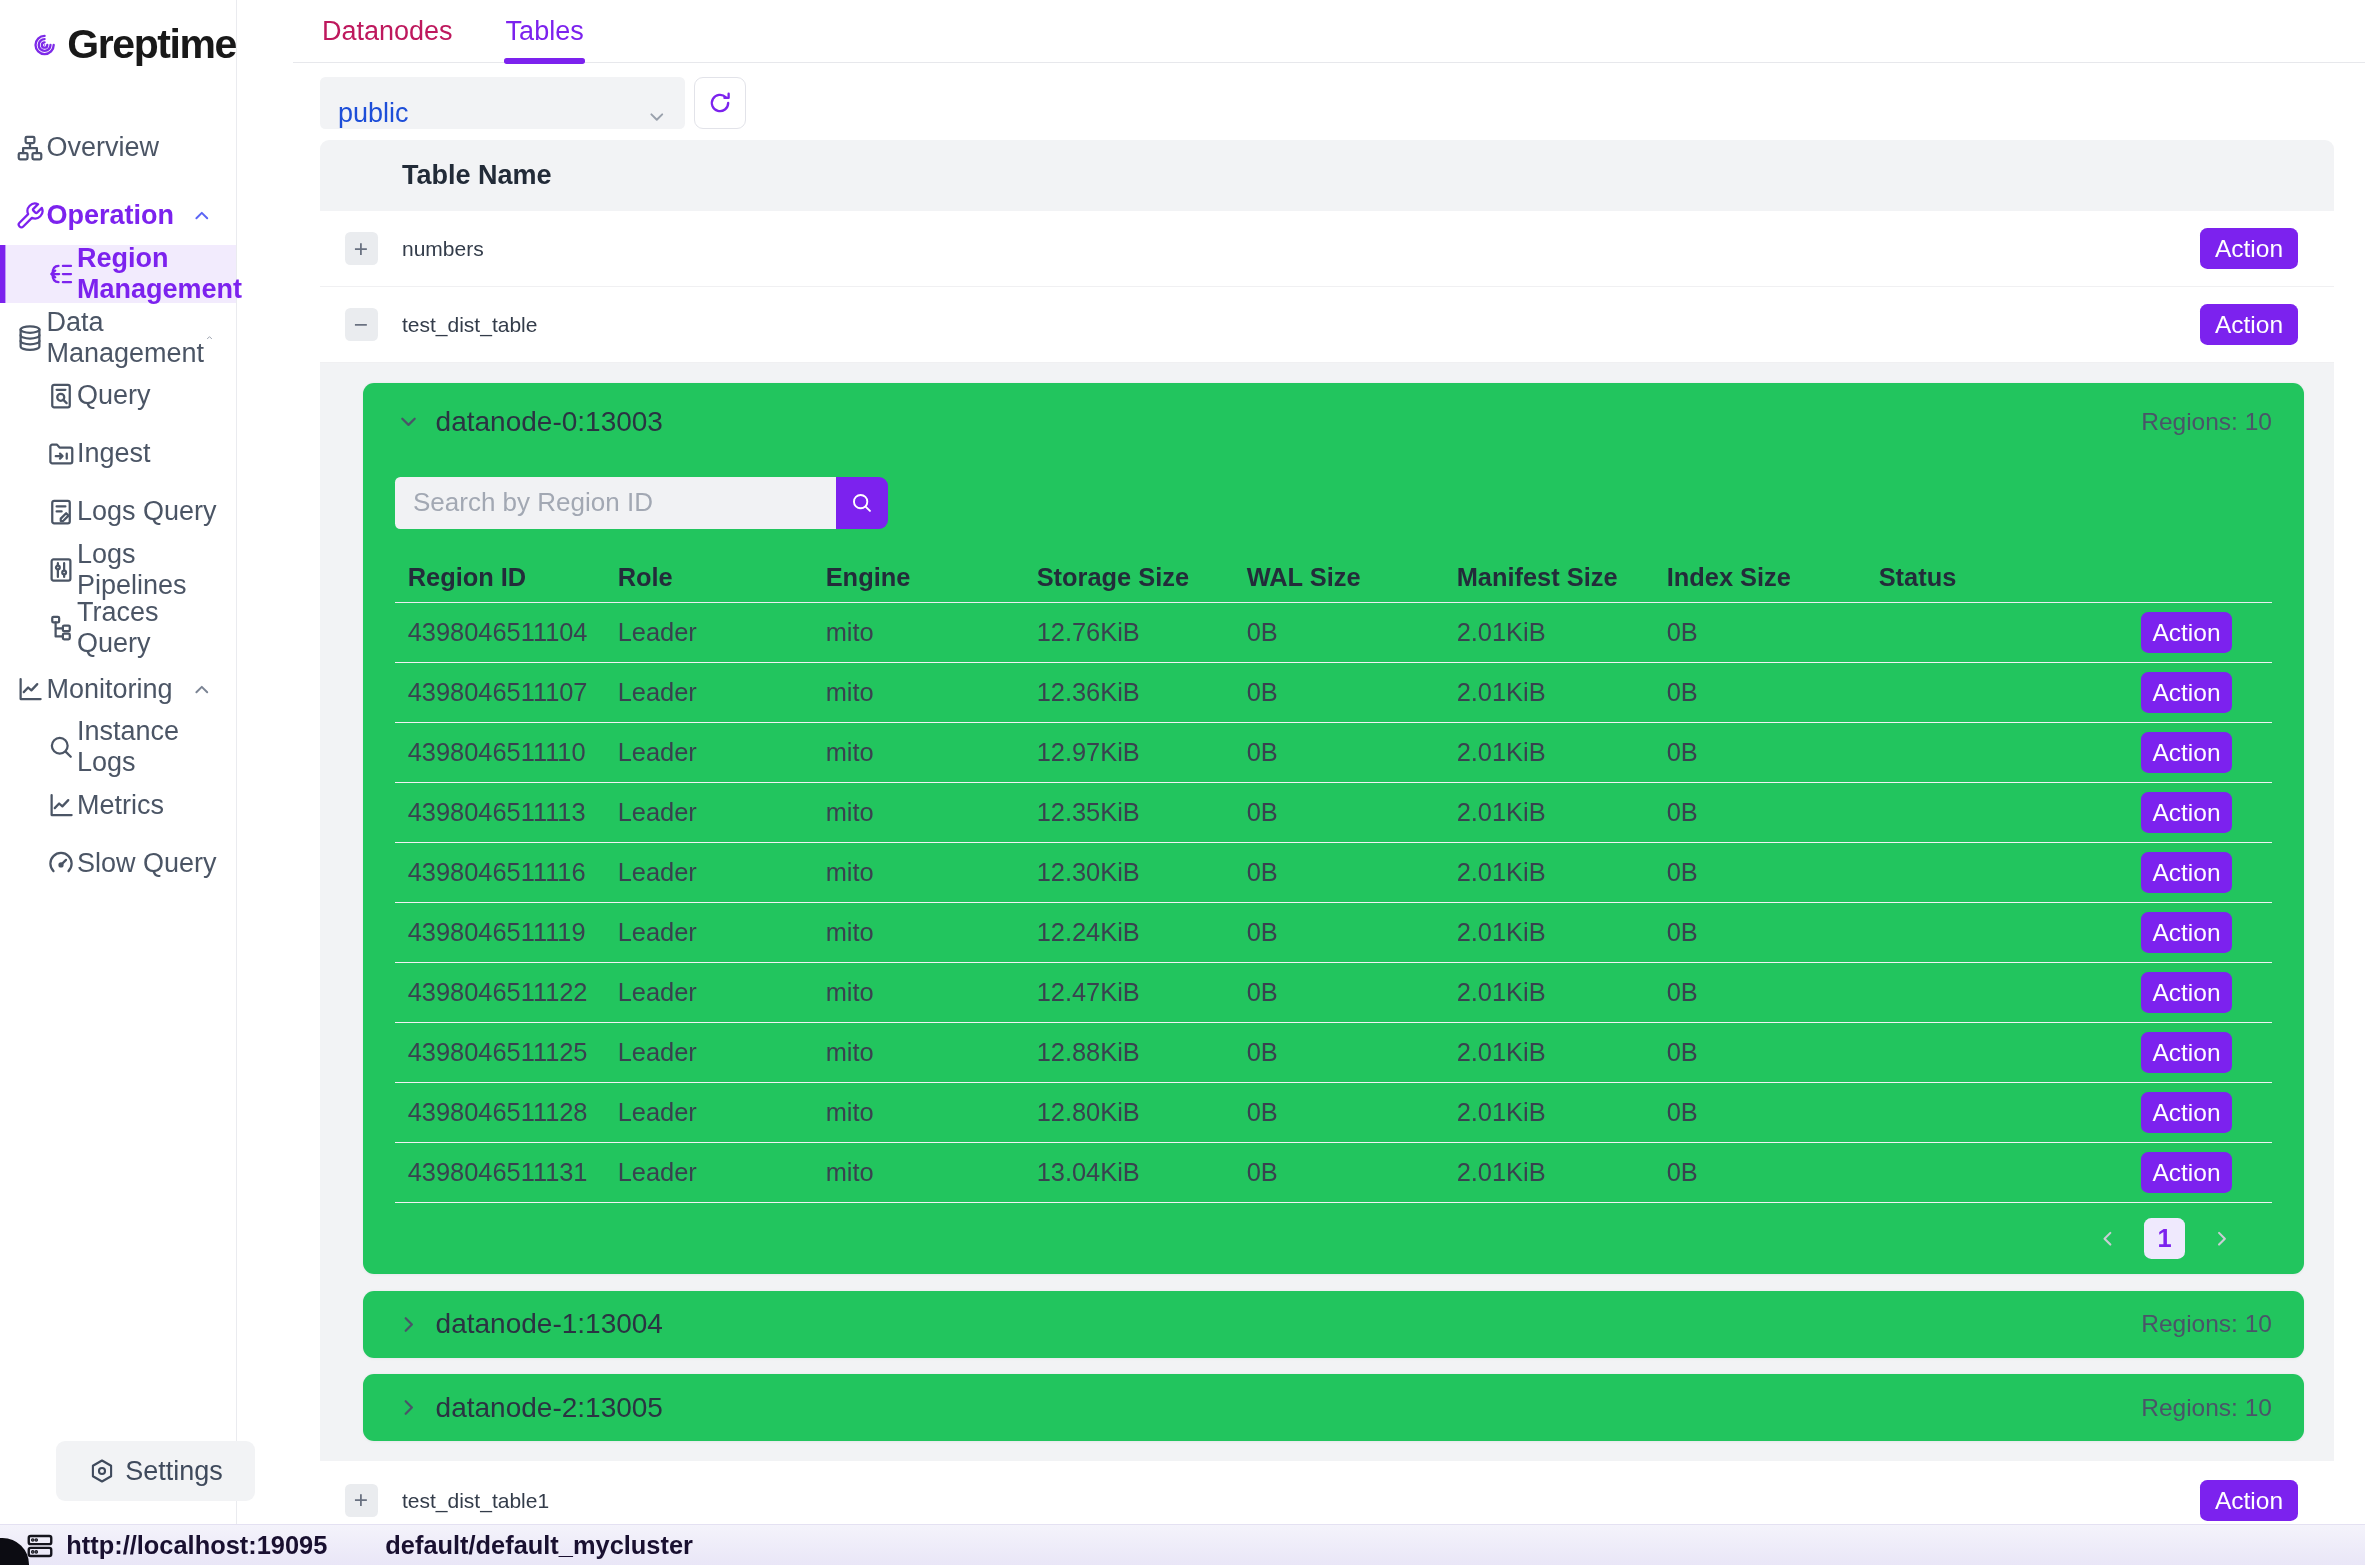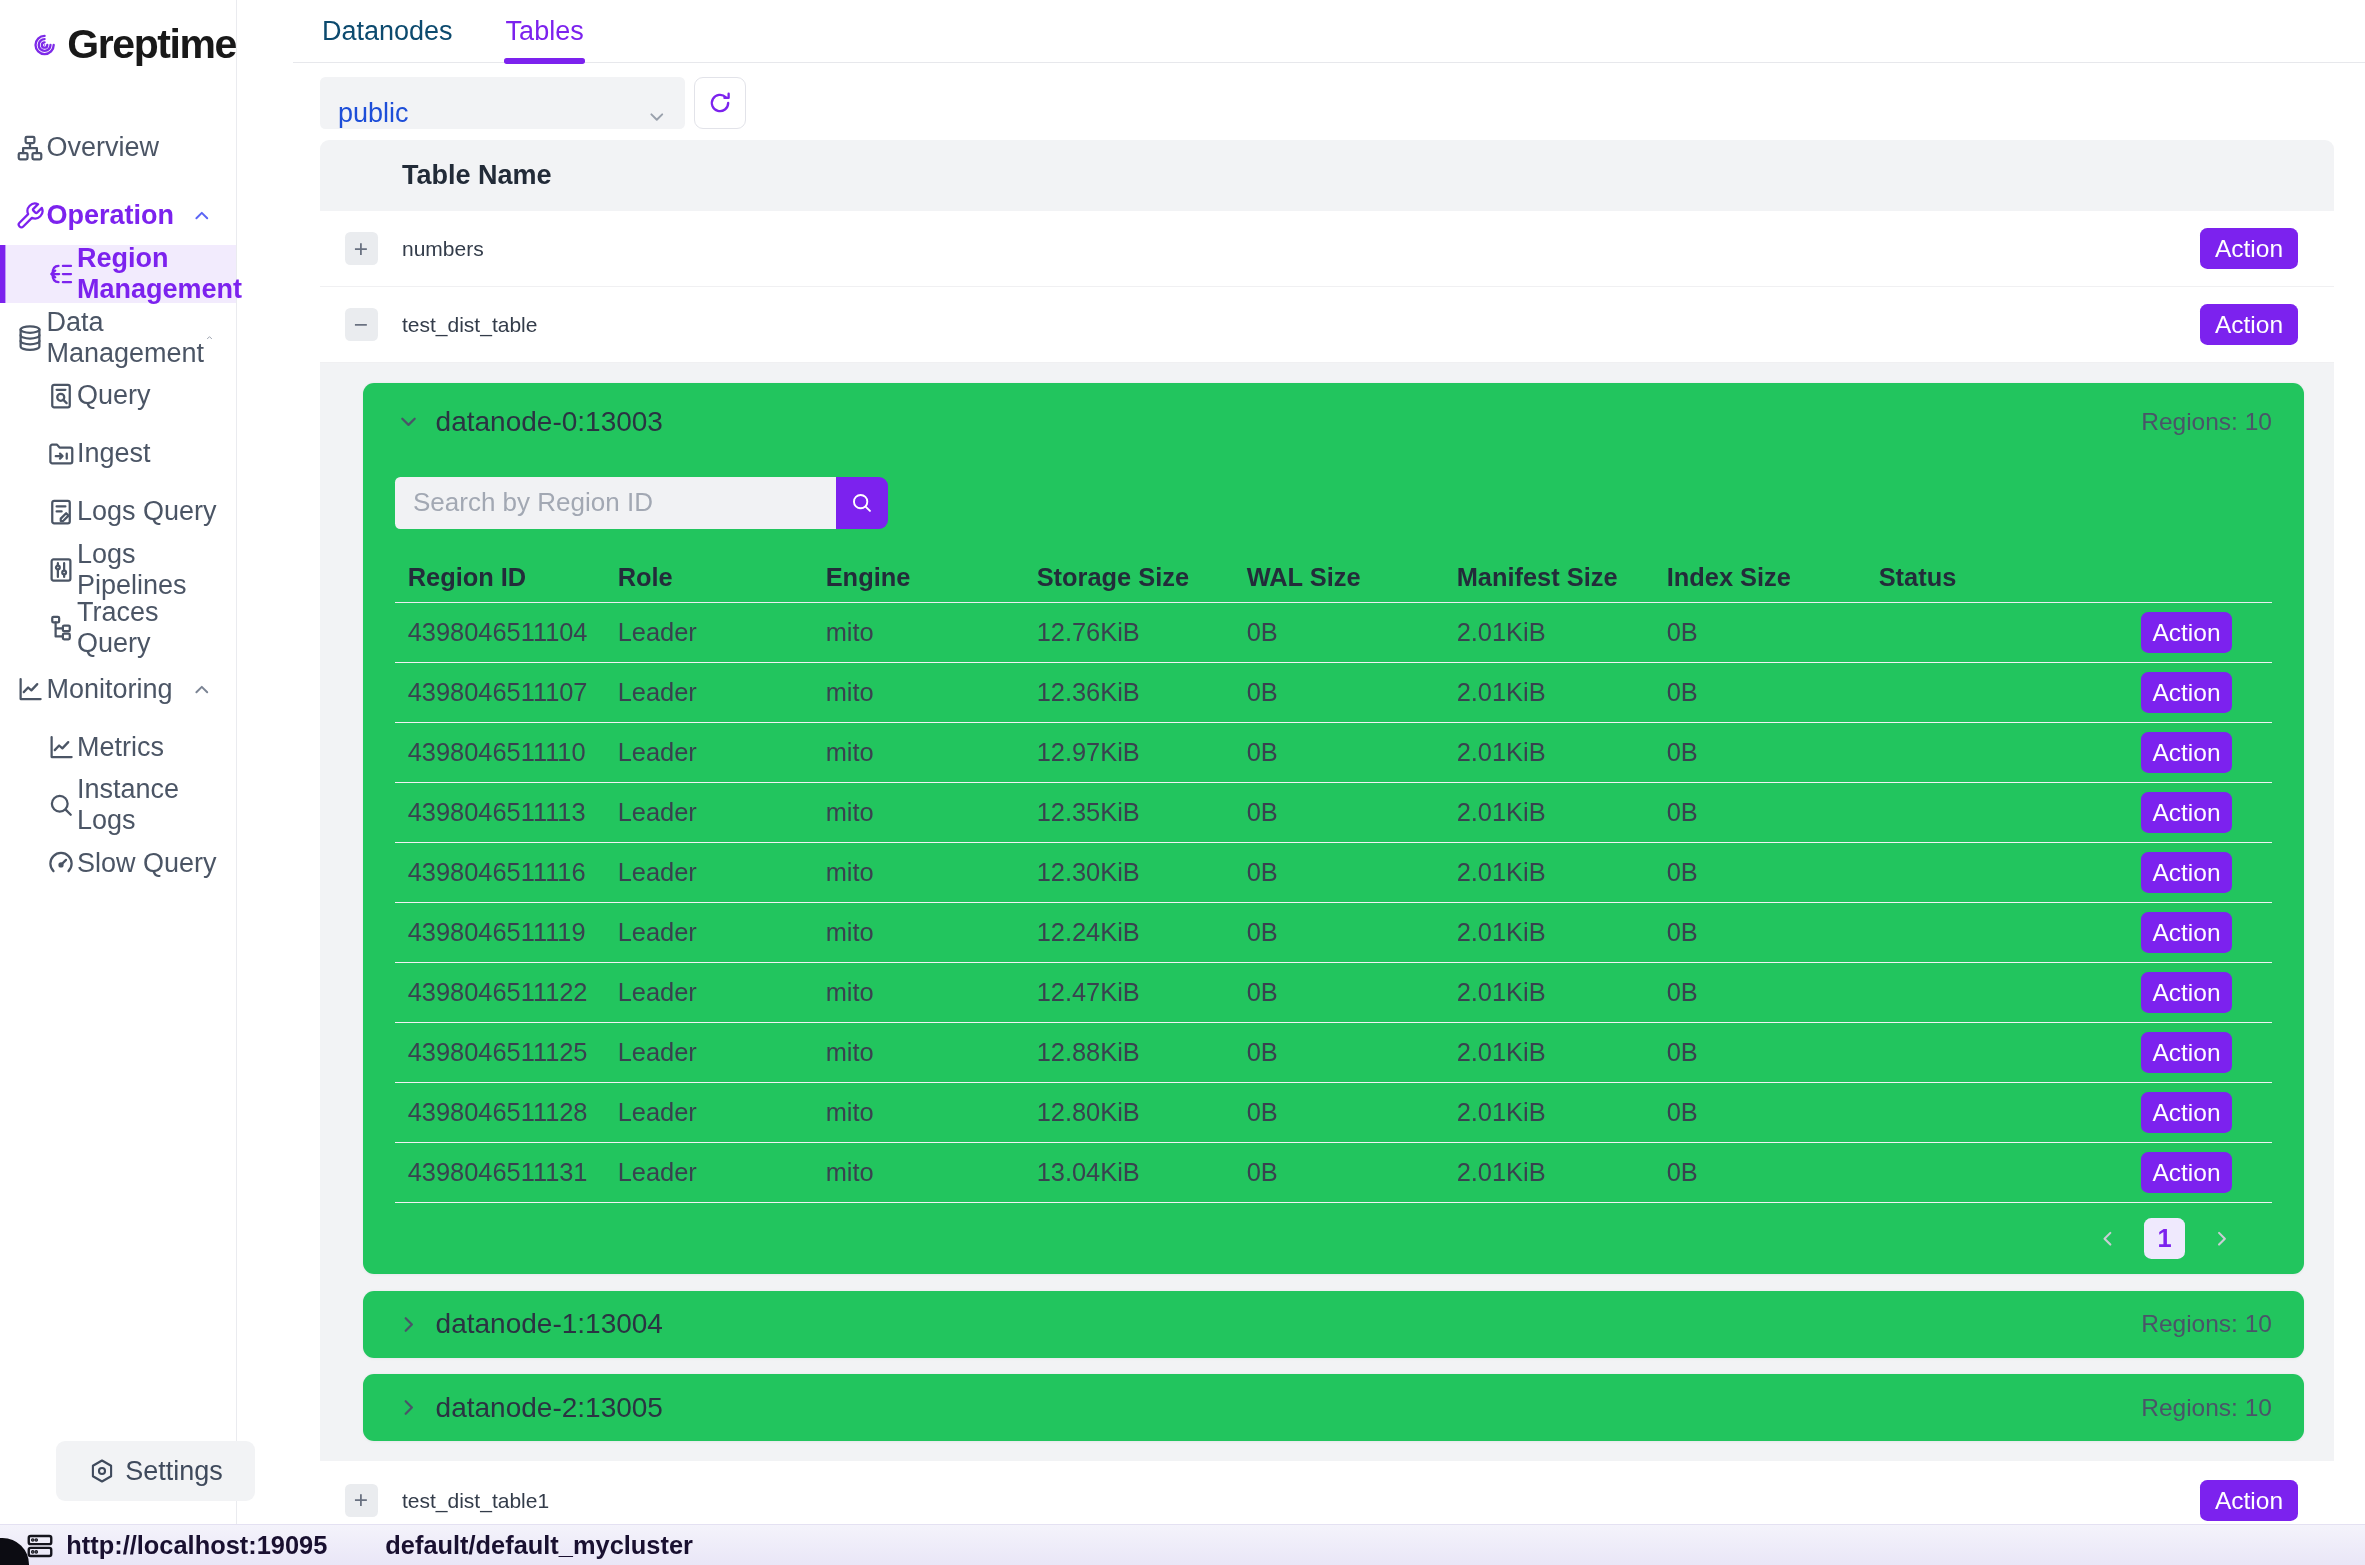--- a/index.html
+++ b/index.html
@@ -43,21 +43,21 @@
     display: flex; align-items: center; justify-content: center; gap: 9px;
     font-size: 27px; color: #3f4a5c; font-family: inherit;
   }
 
   
   .main { position: absolute; left: 293px; top: 0; right: 0; bottom: 0; background: #fff; }
   .tabbar {
     height: 63px; border-bottom: 1.8px solid #e7e8ec;
     display: flex; align-items: stretch; padding-left: 29px; gap: 53px;
   }
-  .tab { display: flex; align-items: center; font-size: 27px; color: #0c4a6e; position: relative; cursor: pointer; }
+  .tab { display: flex; align-items: center; font-size: 27px; color: #be185d; position: relative; cursor: pointer; }
   .tab.active { color: #7c22ee; }
   .tab.active::after {
     content: ""; position: absolute; left: -1.8px; right: -1.8px; bottom: -1.8px;
     height: 5.4px; border-radius: 2.7px; background: #7c22ee;
   }
 
   .toolbar { display: flex; align-items: center; margin: 13.6px 0 0 27px; }
   .db-select {
     width: 365px; height: 52px; background: #f2f3f5; border-radius: 5.4px; cursor: pointer;
     display: flex; align-items: flex-end; padding: 0 16.3px 0 18px; font-size: 27px; color: #1d4ed8;
@@ -324,29 +324,29 @@
       <svg class="ic" viewBox="0 0 24 24">
           <use href="#i-chart"></use>
         </svg>
       <span>Monitoring</span>
       <svg class="chev gray" viewBox="0 0 24 24">
           <use href="#i-chev-up"></use>
         </svg>
     </div>
     <div class="nav-item sub">
       <svg class="ic" viewBox="0 0 24 24">
+          <use href="#i-magnifier"></use>
+        </svg>
+      <span>Instance Logs</span>
+    </div>
+    <div class="nav-item sub">
+      <svg class="ic" viewBox="0 0 24 24">
           <use href="#i-chart"></use>
         </svg>
       <span>Metrics</span>
-    </div>
-    <div class="nav-item sub">
-      <svg class="ic" viewBox="0 0 24 24">
-          <use href="#i-magnifier"></use>
-        </svg>
-      <span>Instance Logs</span>
     </div>
     <div class="nav-item sub">
       <svg class="ic" viewBox="0 0 24 24">
           <use href="#i-gauge"></use>
         </svg>
       <span>Slow Query</span>
     </div>
   </nav>
 
   <button class="settings-btn">

